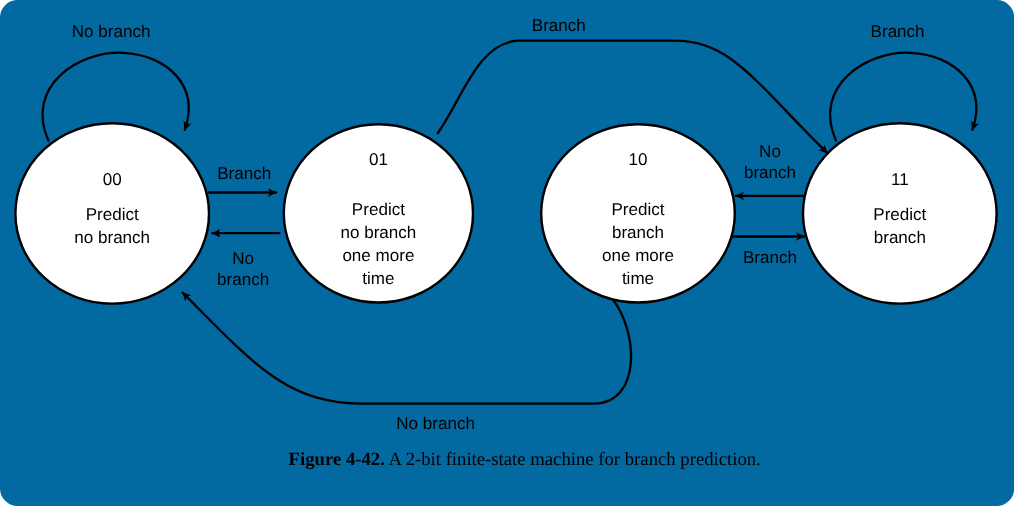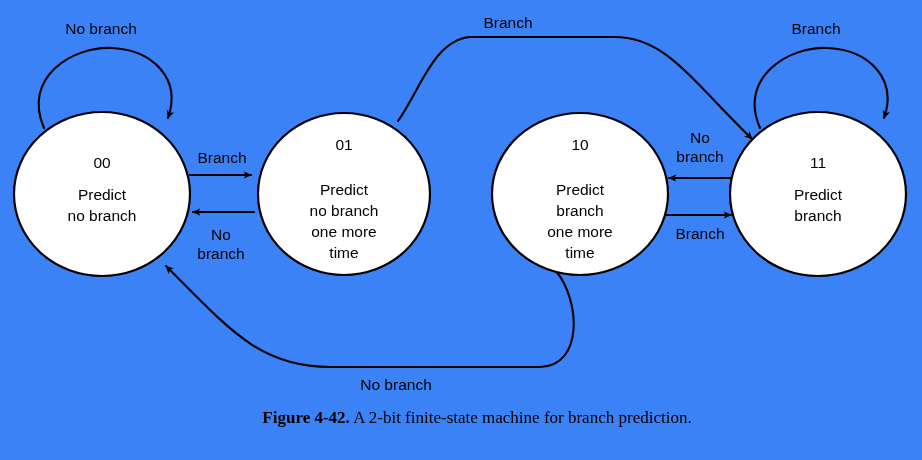--- a/index.html
+++ b/index.html
@@ -11,21 +11,22 @@
     width: 922px;
     height: 460px;
     font-family: "Liberation Sans", sans-serif;
     overflow: hidden;
     position: relative;
   }
   #figure-root {
     position: relative;
     width: 922px;
     height: 460px;
-    background: #3b82f6;
+    background: #0369a1;
+    border-radius: 16px;
   }
   #fsm-svg {
     position: absolute;
     left: 0;
     top: 0;
     width: 922px;
     height: 460px;
     display: block;
   }
   .edge-path {

